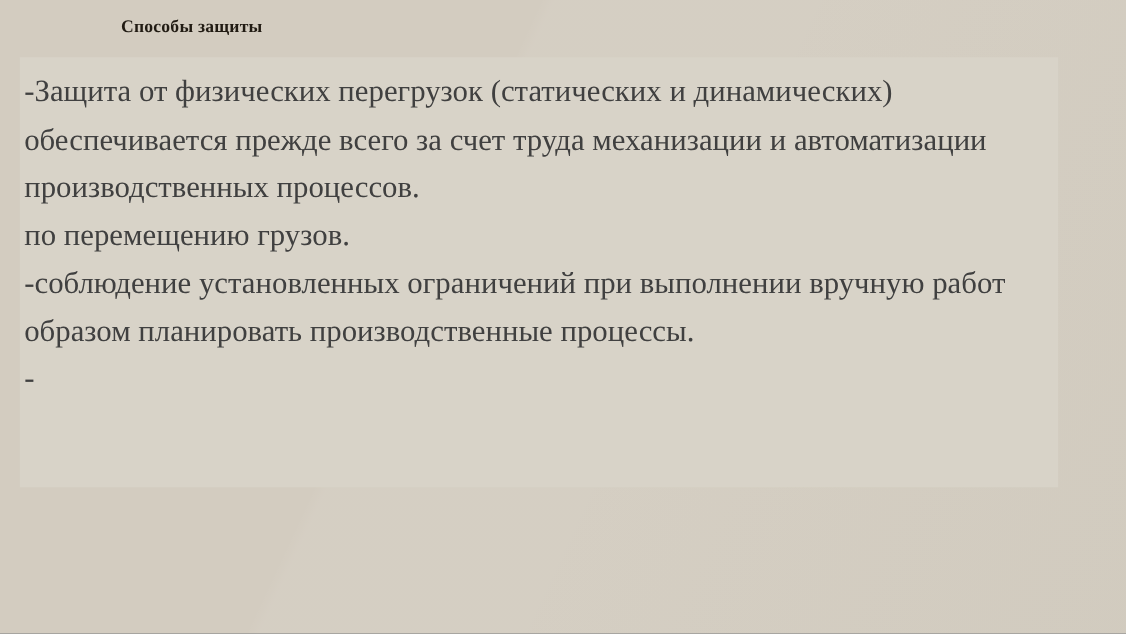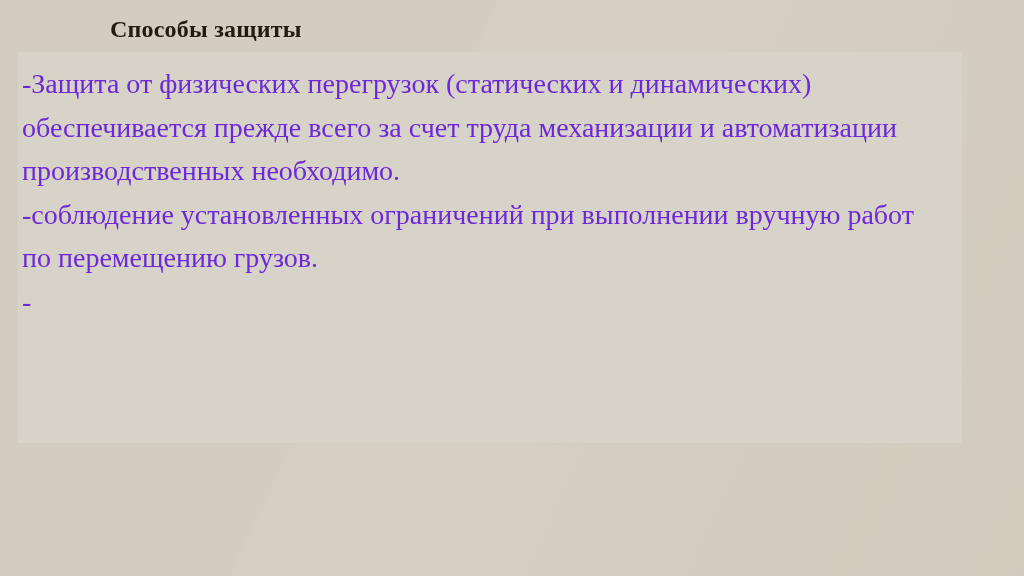--- a/index.html
+++ b/index.html
@@ -22,21 +22,21 @@
     inset: 0;
     background:
       linear-gradient(115deg, rgba(255,255,255,0.00) 38%, rgba(255,255,255,0.05) 39%, rgba(255,255,255,0.05) 100%),
       linear-gradient(295deg, rgba(120,110,90,0.04) 0%, rgba(120,110,90,0.00) 45%);
     pointer-events: none;
   }
   .slide-title {
     position: absolute;
     left: 110px;
     top: 16px;
-    font-size: 24px;
+    font-size: 16px;
     font-weight: bold;
     color: #211b13;
     letter-spacing: 0.2px;
     white-space: nowrap;
   }
   .content-box {
     position: absolute;
     left: 18px;
     top: 52px;
     width: 944px;
@@ -46,36 +46,37 @@
   .body-lines {
     position: absolute;
     left: 4px;
     top: 10px;
     width: 936px;
   }
   .body-line {
     height: 43.5px;
     line-height: 43.5px;
     font-size: 28px;
-    color: #6d28d9;
+    color: #404040;
     white-space: nowrap;
     overflow: visible;
   }
 </style>
 </head>
 <body>
 
 <div class="slide">
 
   <div class="slide-title">Способы защиты</div>
 
   <div class="content-box">
     <div class="body-lines">
       <div class="body-line">-Защита от физических перегрузок (статических и динамических)</div>
       <div class="body-line">обеспечивается прежде всего за счет труда механизации и автоматизации</div>
-      <div class="body-line">производственных необходимо.</div>
+      <div class="body-line">производственных процессов.</div>
+      <div class="body-line">по перемещению грузов.</div>
       <div class="body-line">-соблюдение установленных ограничений при выполнении вручную работ</div>
-      <div class="body-line">по перемещению грузов.</div>
+      <div class="body-line">образом планировать производственные процессы.</div>
       <div class="body-line">-</div>
     </div>
   </div>
 
 </div>
 
 </body></html>

